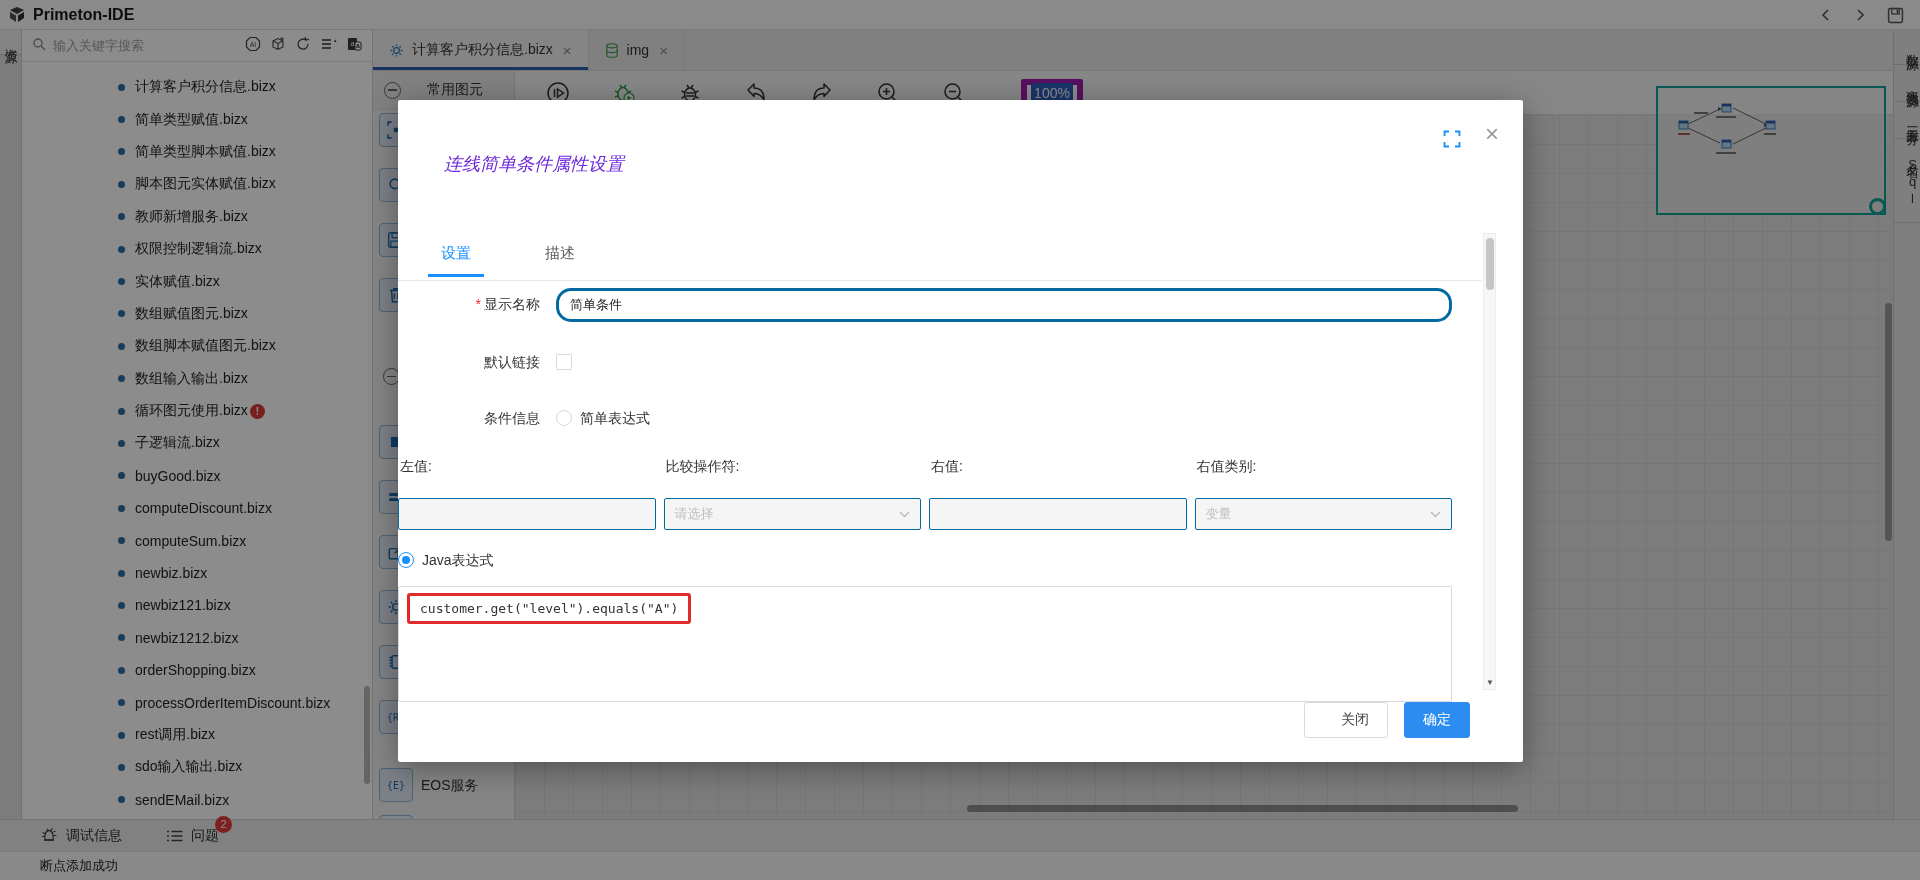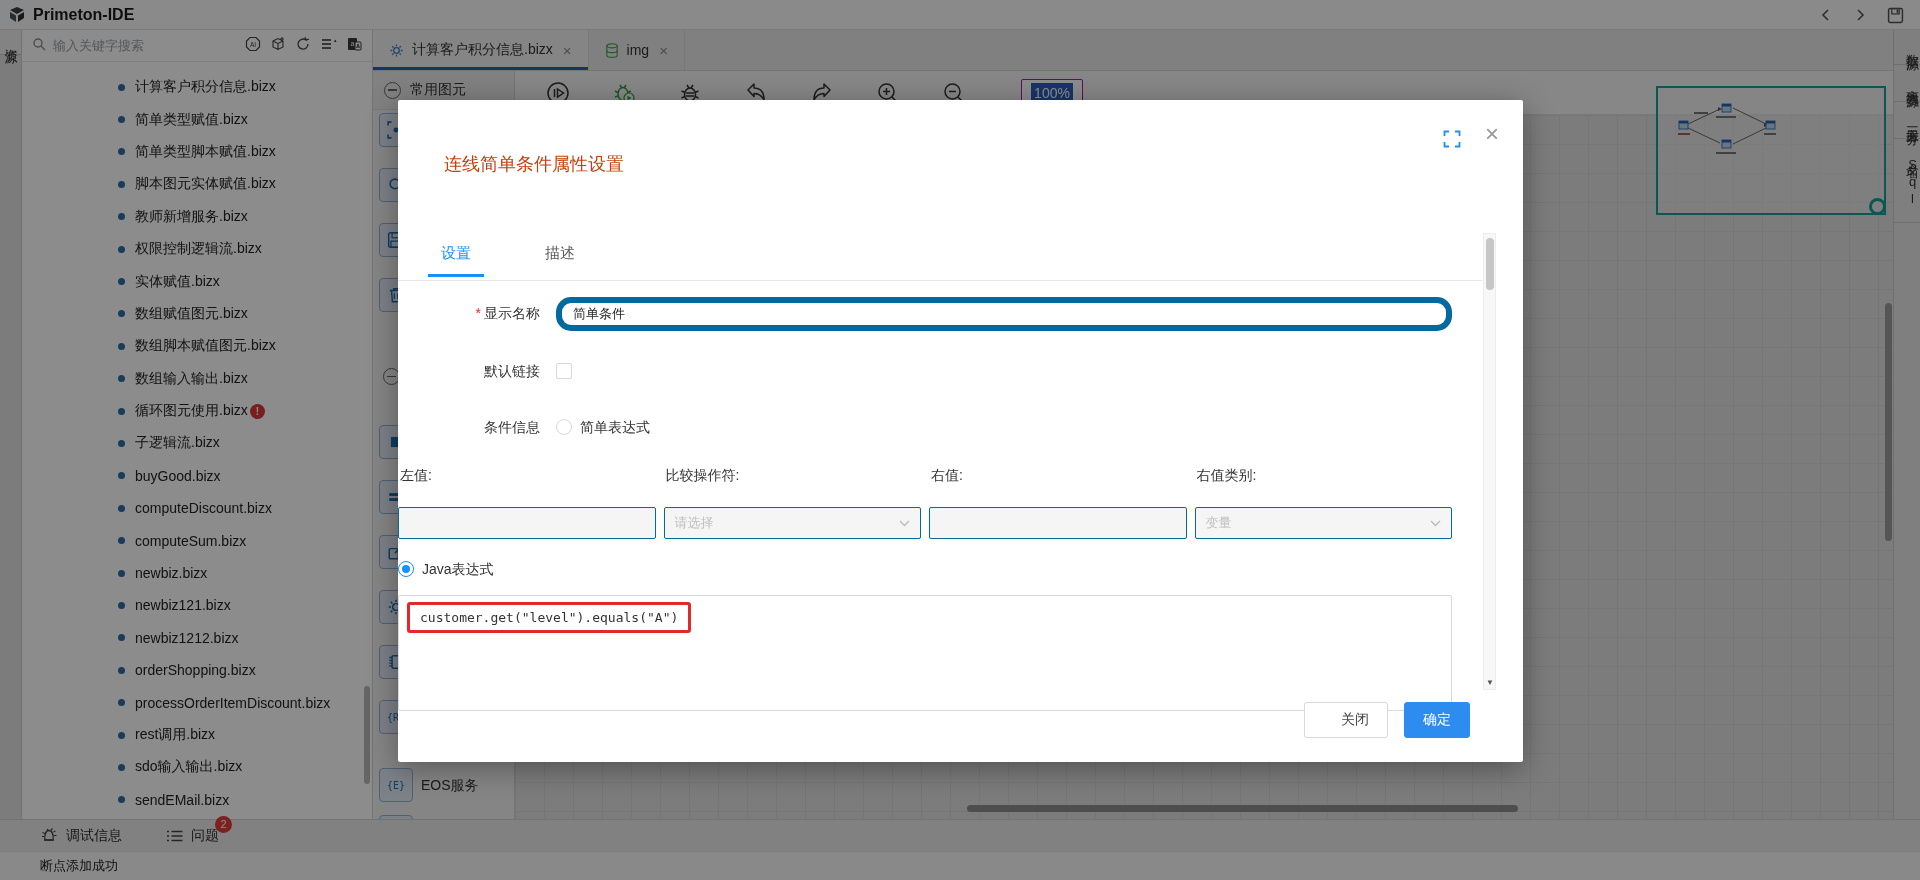--- a/index.html
+++ b/index.html
@@ -39,35 +39,35 @@
   .tabstrip { position:absolute; left:373px; top:30px; width:1520px; height:41px; background:#eaeaea;
               border-bottom:1px solid #d6d6d6; display:flex; z-index:4; }
   .etab { display:flex; align-items:center; gap:8px; padding:0 16px; font-size:14px; color:#333;
           border-right:1px solid #dcdcdc; }
   .etab.active { background:#f2f2f2; box-shadow:inset 0 -3px 0 #2f62ad; }
   .etab .close { color:#8a8a8a; font-size:15px; margin-left:2px; }
 
   
   .palette { position:absolute; left:373px; top:71px; width:142px; height:748px; background:#f3f3f3;
              border-right:1px solid #d4d4d4; z-index:4; }
-  .pal-header { height:39px; display:flex; align-items:center; gap:9px; padding:8px 11px; background:#ececec;
+  .pal-header { height:39px; display:flex; align-items:center; gap:26px; padding:8px 11px; background:#ececec;
                 border-bottom:1px solid #dcdcdc; font-size:14px; color:#333; }
   .minus-circle { width:17px; height:17px; border:1.5px solid #666; border-radius:50%; position:relative; flex:none; }
   .minus-circle::after { content:""; position:absolute; left:3px; right:3px; top:6.5px; height:1.5px; background:#666; }
   .chip { position:absolute; left:6px; width:34px; height:34px; background:#e3ecf7; border:1px solid #8fb3d9;
           border-radius:4px; display:flex; align-items:center; justify-content:center; color:#1b6fb5; }
   .chip svg { display:block; }
   .chip-label { position:absolute; left:48px; font-size:14px; color:#333; line-height:34px; white-space:nowrap; }
   .pal-group2 { position:absolute; left:10px; }
 
   
   .toolbar { position:absolute; left:515px; top:71px; width:1378px; height:44px; background:#f6f6f6;
              border-bottom:1px solid #dcdcdc; display:flex; align-items:center; gap:40px; padding-left:30px; z-index:3; }
   .tool { width:26px; height:26px; display:flex; align-items:center; justify-content:center; color:#333; }
-  .zoom-box { width:62px; height:28px; background:#fff; border:1px solid #a21caf; border-radius:2px;
+  .zoom-box { width:62px; height:28px; background:#fff; border:6px solid #a21caf; border-radius:2px;
               display:flex; align-items:center; justify-content:center; margin-left:14px; }
   .zoom-box .sel { background:#2f5fc0; color:#fff; font-size:14px; padding:2px 3px; }
   .canvas { position:absolute; left:515px; top:115px; width:1378px; height:704px; background:#e2e2e2;
             background-image:linear-gradient(#d7d7d7 1px, transparent 1px),
                              linear-gradient(90deg,#d7d7d7 1px, transparent 1px);
             background-size:29px 29px; z-index:2; }
   .h-scroll { position:absolute; left:452px; top:690px; width:551px; height:7px; background:#8f8f8f; border-radius:4px; }
   .v-scroll { position:absolute; left:1370px; top:188px; width:7px; height:238px; background:#9b9b9b; border-radius:4px; }
 
   
@@ -89,34 +89,34 @@
   .btab .badge { position:absolute; top:-11px; right:-13px; width:17px; height:17px; background:#e23b3b; color:#fff;
                  border-radius:50%; font-size:11px; display:flex; align-items:center; justify-content:center; }
   .statusbar { position:absolute; left:0; top:851px; width:1920px; height:29px; background:#fafafa;
                border-top:1px solid #e2e2e2; display:flex; align-items:center; padding-left:40px;
                font-size:13px; color:#1e1e1e; z-index:4; }
 
   
   .overlay { position:absolute; inset:0; background:rgba(0,0,0,0.45); z-index:50; }
   .dialog { position:absolute; left:398px; top:100px; width:1125px; height:662px; background:#fff; z-index:60;
             border-radius:2px; box-shadow:0 6px 30px rgba(0,0,0,.35); }
-  .dlg-title { position:absolute; left:46px; top:52px; font-size:18px; color:#c2410c; }
+  .dlg-title { position:absolute; left:46px; top:52px; font-size:18px; color:#6d28d9;font-style:italic; }
   .dlg-expand { position:absolute; top:30px; right:62px; color:#1890ff; }
   .dlg-close { position:absolute; top:22px; right:24px; color:#999; font-size:24px; line-height:24px; }
   .dlg-tabs { position:absolute; left:30px; top:144px; display:flex; }
   .dlg-tab { width:56px; text-align:center; font-size:15px; color:#595959; padding-bottom:14px; margin-right:48px; position:relative; }
   .dlg-tab.active { color:#1890ff; }
   .dlg-tab.active::after { content:""; position:absolute; left:0; right:0; bottom:0; height:3px; background:#1890ff; }
   .dlg-tabline { position:absolute; left:0; right:41px; top:180px; height:1px; background:#e8e8e8; }
-  .form { position:absolute; left:0; top:197px; right:71px; }
+  .form { position:absolute; left:0; top:188px; right:71px; }
   .form-row { display:flex; margin-bottom:24px; }
   .form-label { width:158px; text-align:right; padding-right:16px; font-size:14px; color:#333; line-height:32px;
                 flex:none; white-space:nowrap; }
   .req { color:#f5222d; margin-right:3px; }
-  .name-input { flex:1; height:34px; border:6px solid #0369a1; border-radius:15px; font-size:13px; color:#262626;
+  .name-input { flex:1; height:34px; border:3px solid #0369a1; border-radius:15px; font-size:13px; color:#262626;
                 padding:0 11px; font-family:"Liberation Sans",sans-serif; outline:none; }
   .checkbox { width:16px; height:16px; border:1px solid #d9d9d9; border-radius:2px; background:#fff; margin-top:8px; }
   .radio { width:16px; height:16px; border:1px solid #d9d9d9; border-radius:50%; background:#fff; flex:none; }
   .radio.on { border:1px solid #1890ff; position:relative; }
   .radio.on::after { content:""; position:absolute; left:3px; top:3px; width:8px; height:8px; border-radius:50%; background:#1890ff; }
   .radio-row { display:flex; align-items:center; gap:8px; font-size:14px; color:#333; line-height:32px; }
   .cond-grid { display:grid; grid-template-columns:1fr 1fr 1fr 1fr; gap:8px; margin-bottom:14px; }
   .col-head { font-size:14px; color:#333; padding:6px 0 14px 2px; }
   .gfield { height:32px; background:#f5f5f5; border:1px solid #0369a1; border-radius:2px; display:flex;
             align-items:center; padding:0 10px; color:#bfbfbf; font-size:13px; }

